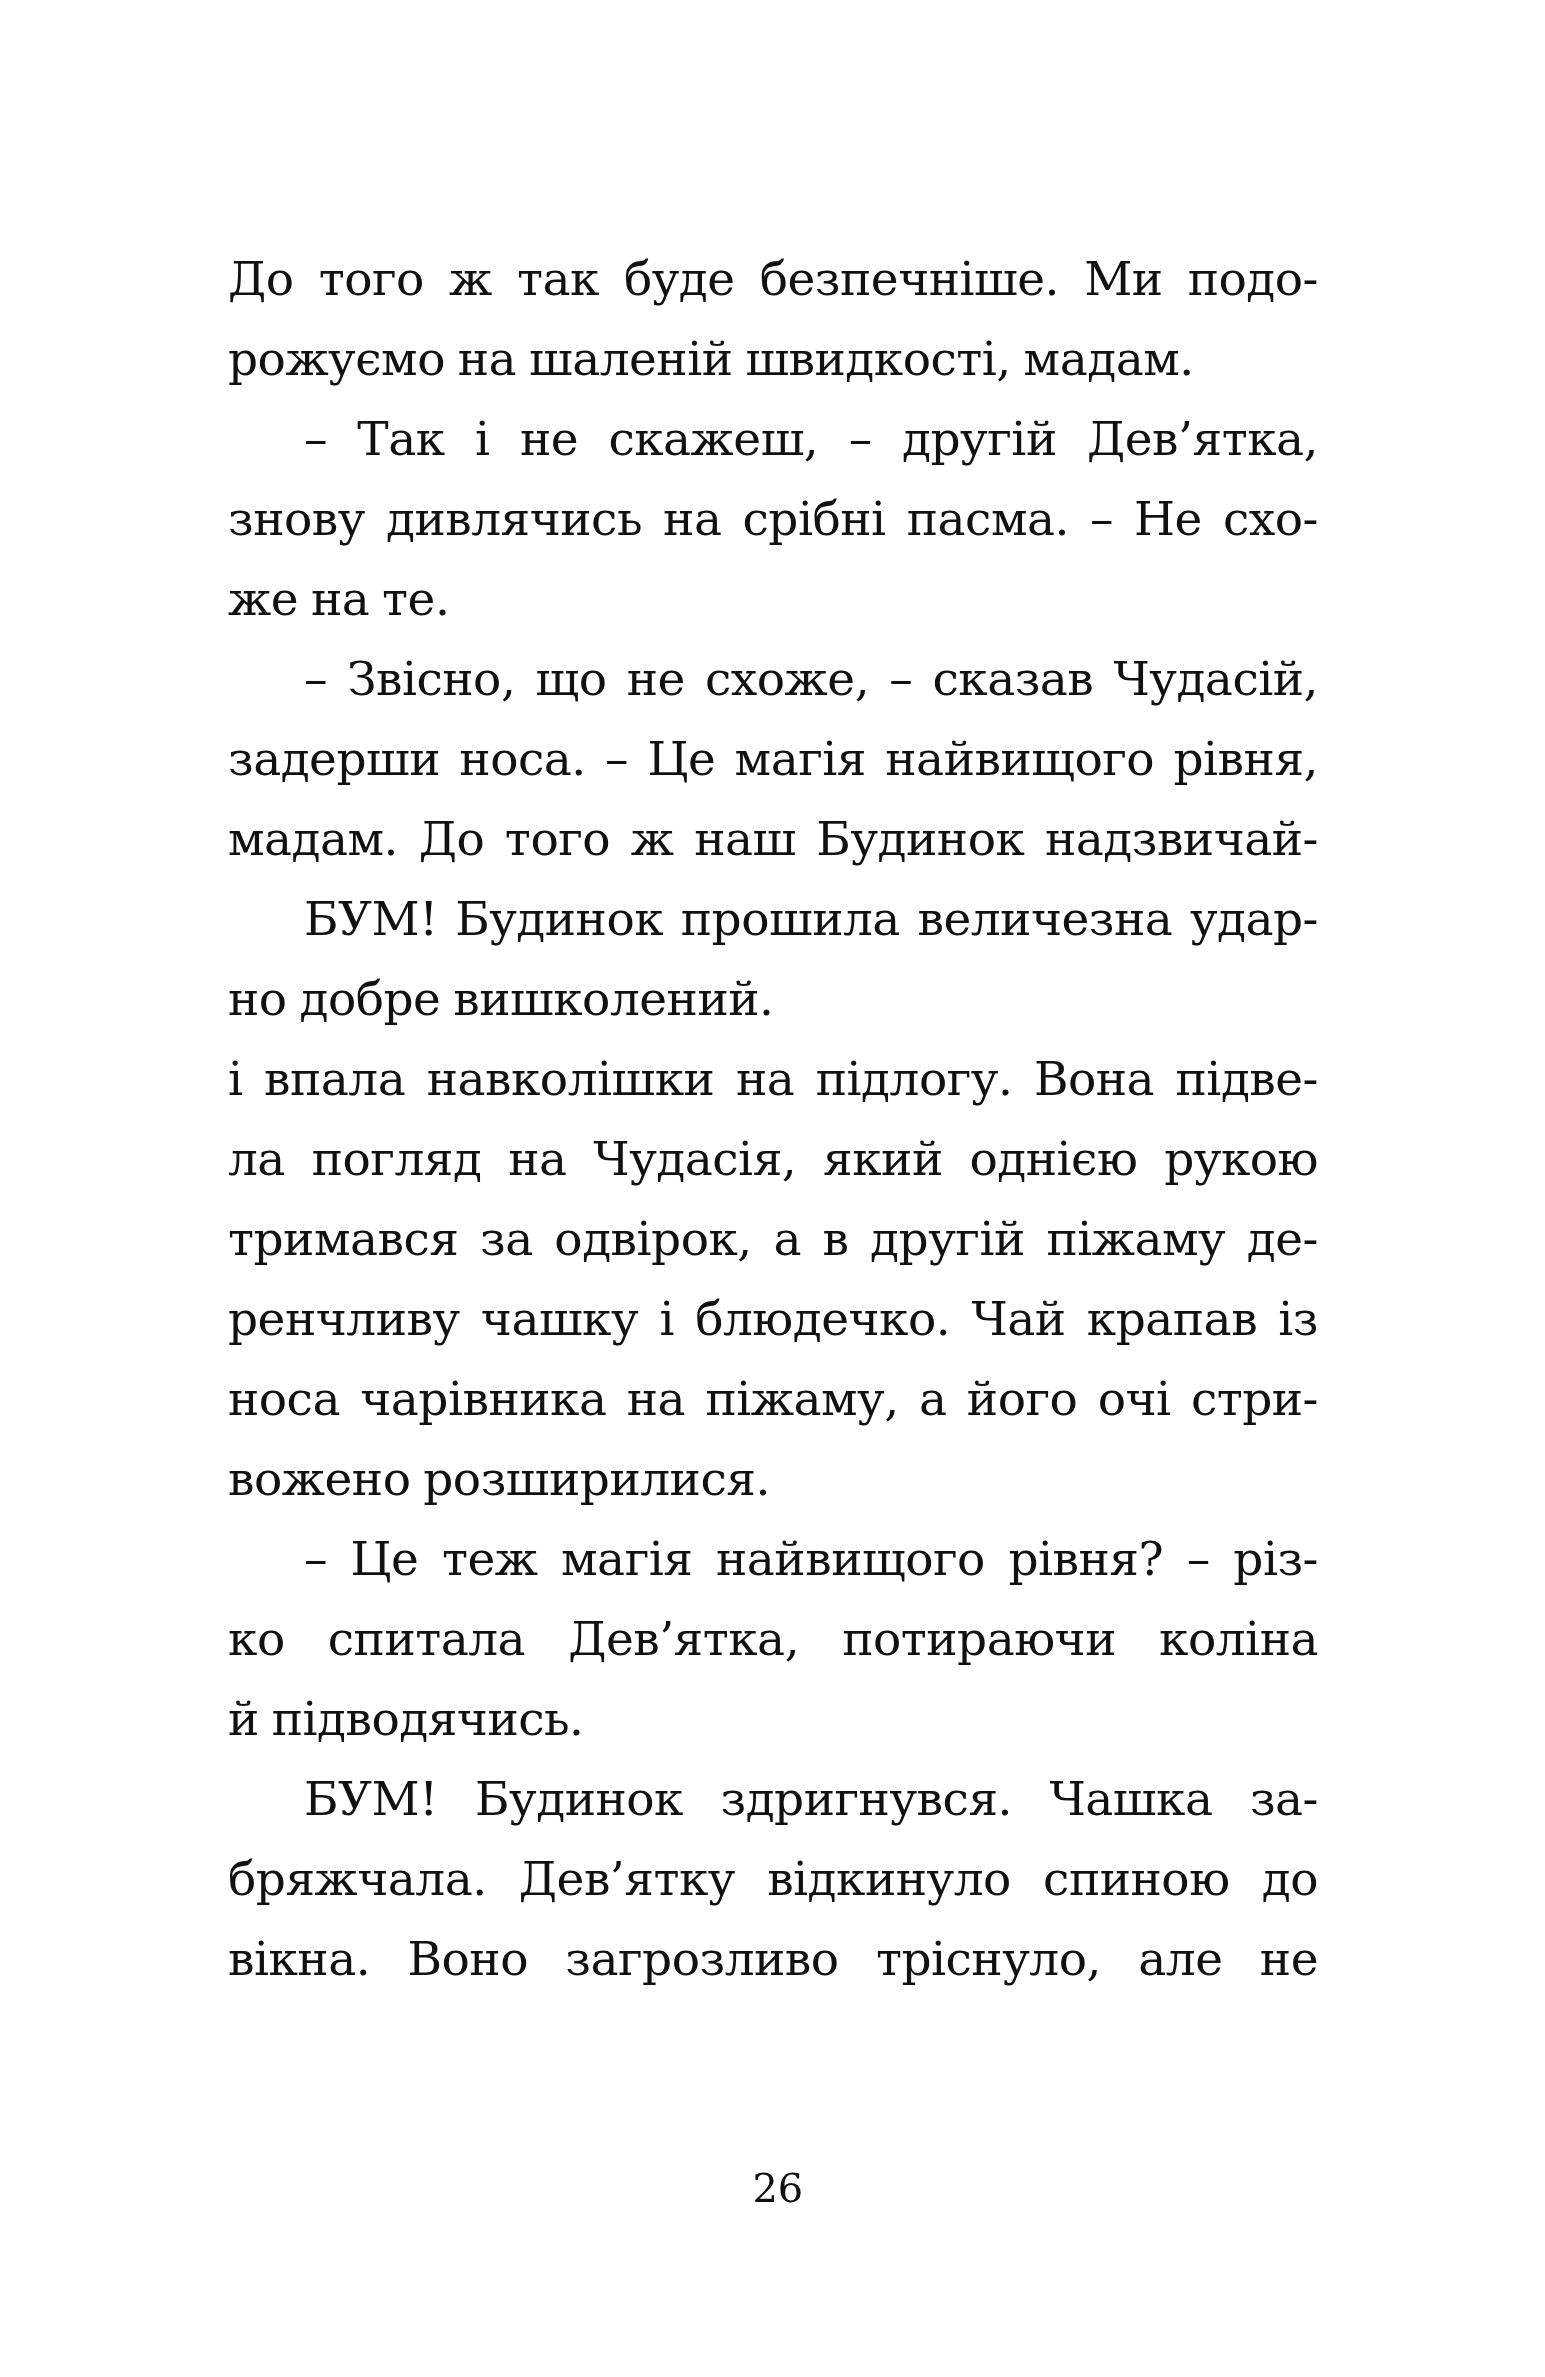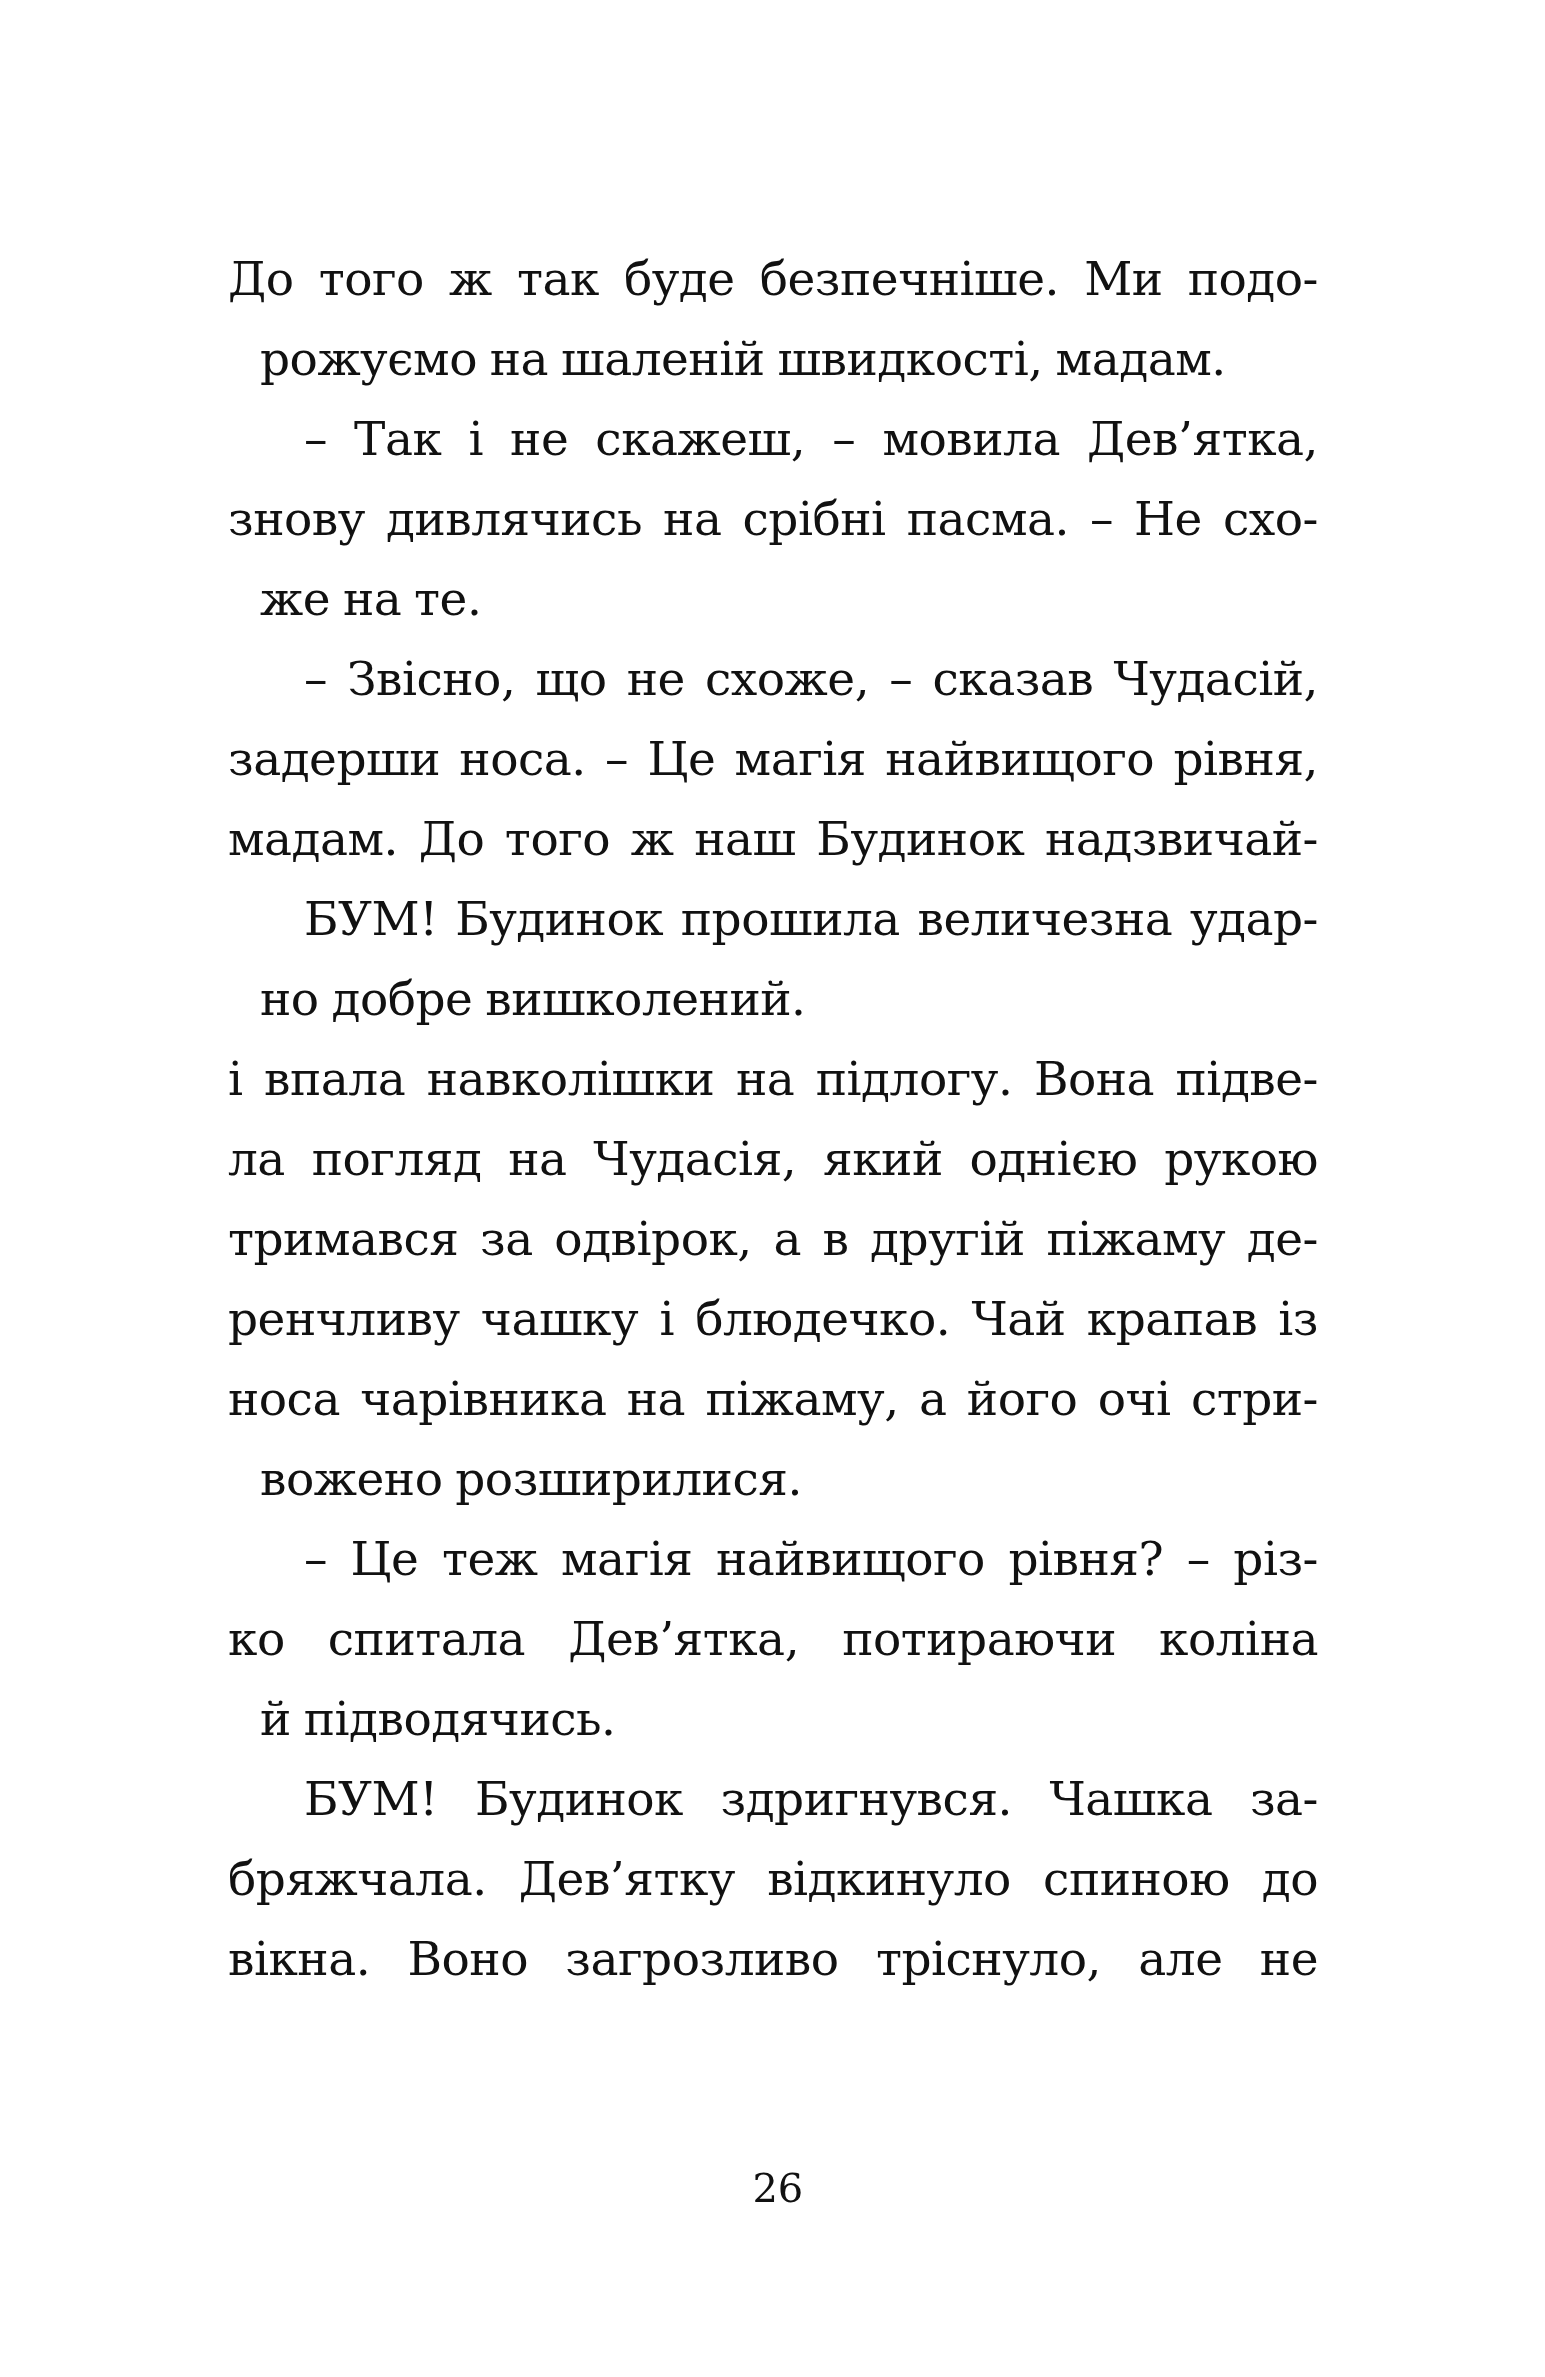--- a/index.html
+++ b/index.html
@@ -38,21 +38,20 @@
       text-align-last: justify;
       letter-spacing: -0.5px;
       word-spacing: -1.6px;
     }
     .line.indent {
       padding-left: 76px;
     }
     .line.last {
       text-align: right;
       text-align-last: left;
-      margin-left: 32px;
     }
     .page-number {
       position: absolute;
       left: 0;
       width: 1546px;
       top: 2164px;
       text-align: center;
       font-size: 40px;
       line-height: 48px;
       padding-left: 9.7px;
@@ -61,21 +60,21 @@
   </style>
 </head>
 <body>
 
 <div class="page">
   <div class="text-block">
 
     <span class="line">До того ж так буде безпечніше. Ми подо-</span>
     <span class="line last">рожуємо на шаленій швидкості, мадам.</span>
 
-    <span class="line indent">– Так і не скажеш, – мовила Дев’ятка,</span>
+    <span class="line indent">– Так і не скажеш, – другій Дев’ятка,</span>
     <span class="line">знову дивлячись на срібні пасма. – Не схо-</span>
     <span class="line last">же на те.</span>
 
     <span class="line indent">– Звісно, що не схоже, – сказав Чудасій,</span>
     <span class="line">задерши носа. – Це магія найвищого рівня,</span>
     <span class="line">мадам. До того ж наш Будинок надзвичай-</span>
     <span class="line indent">БУМ! Будинок прошила величезна удар-</span>
 
     <span class="line last">но добре вишколений.</span>
     <span class="line">і впала навколішки на підлогу. Вона підве-</span>

